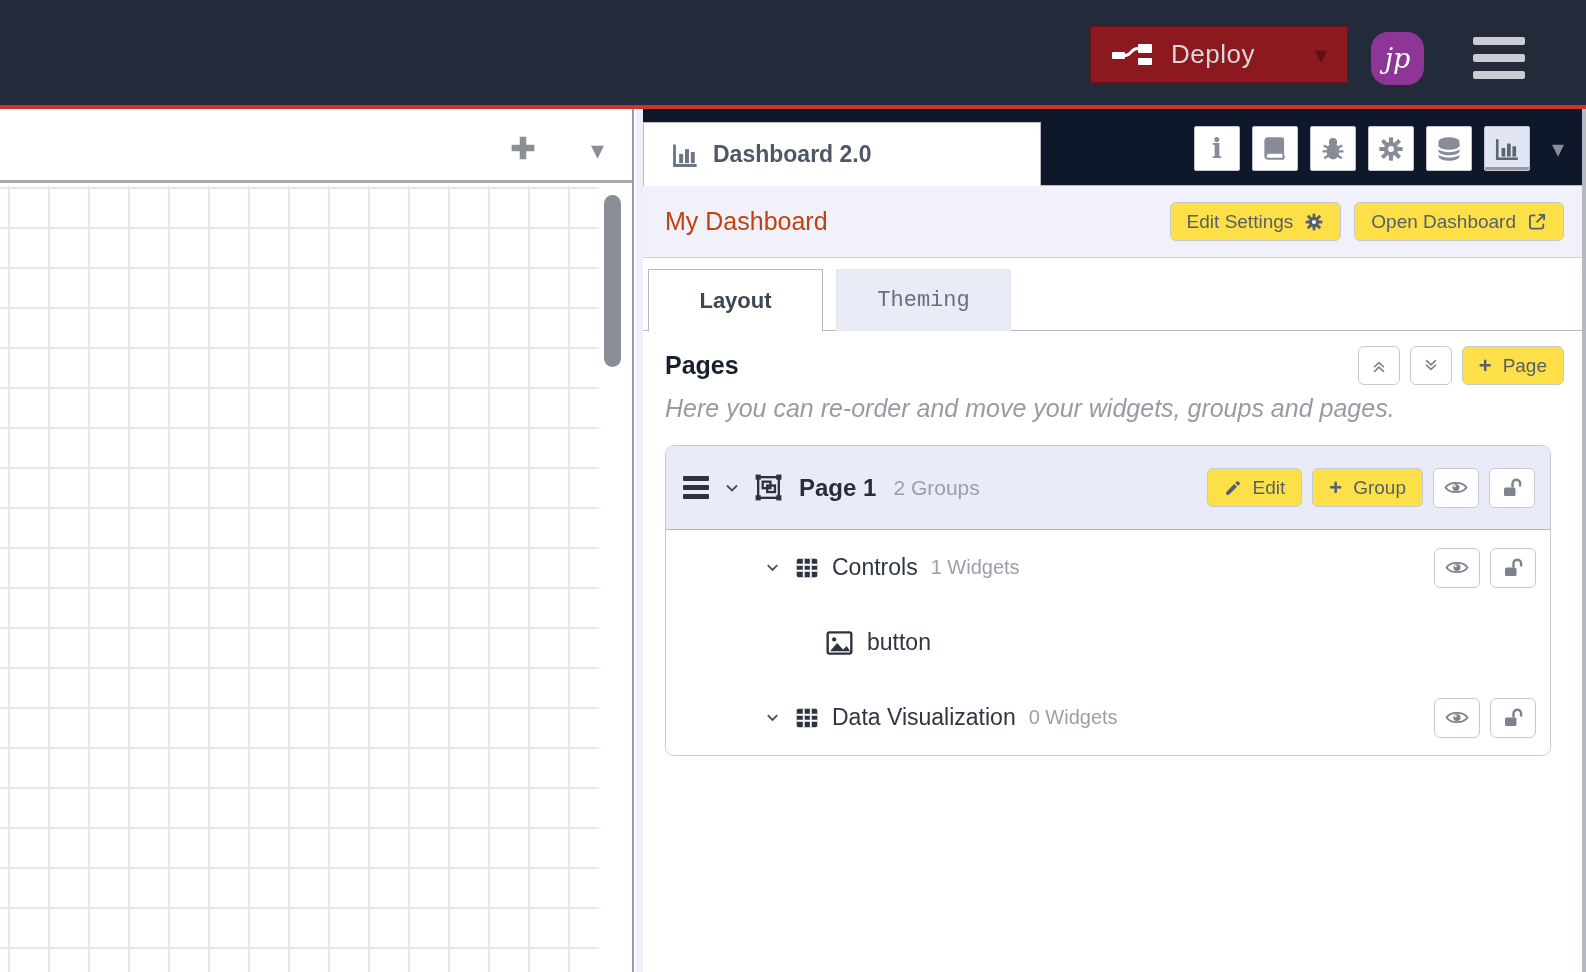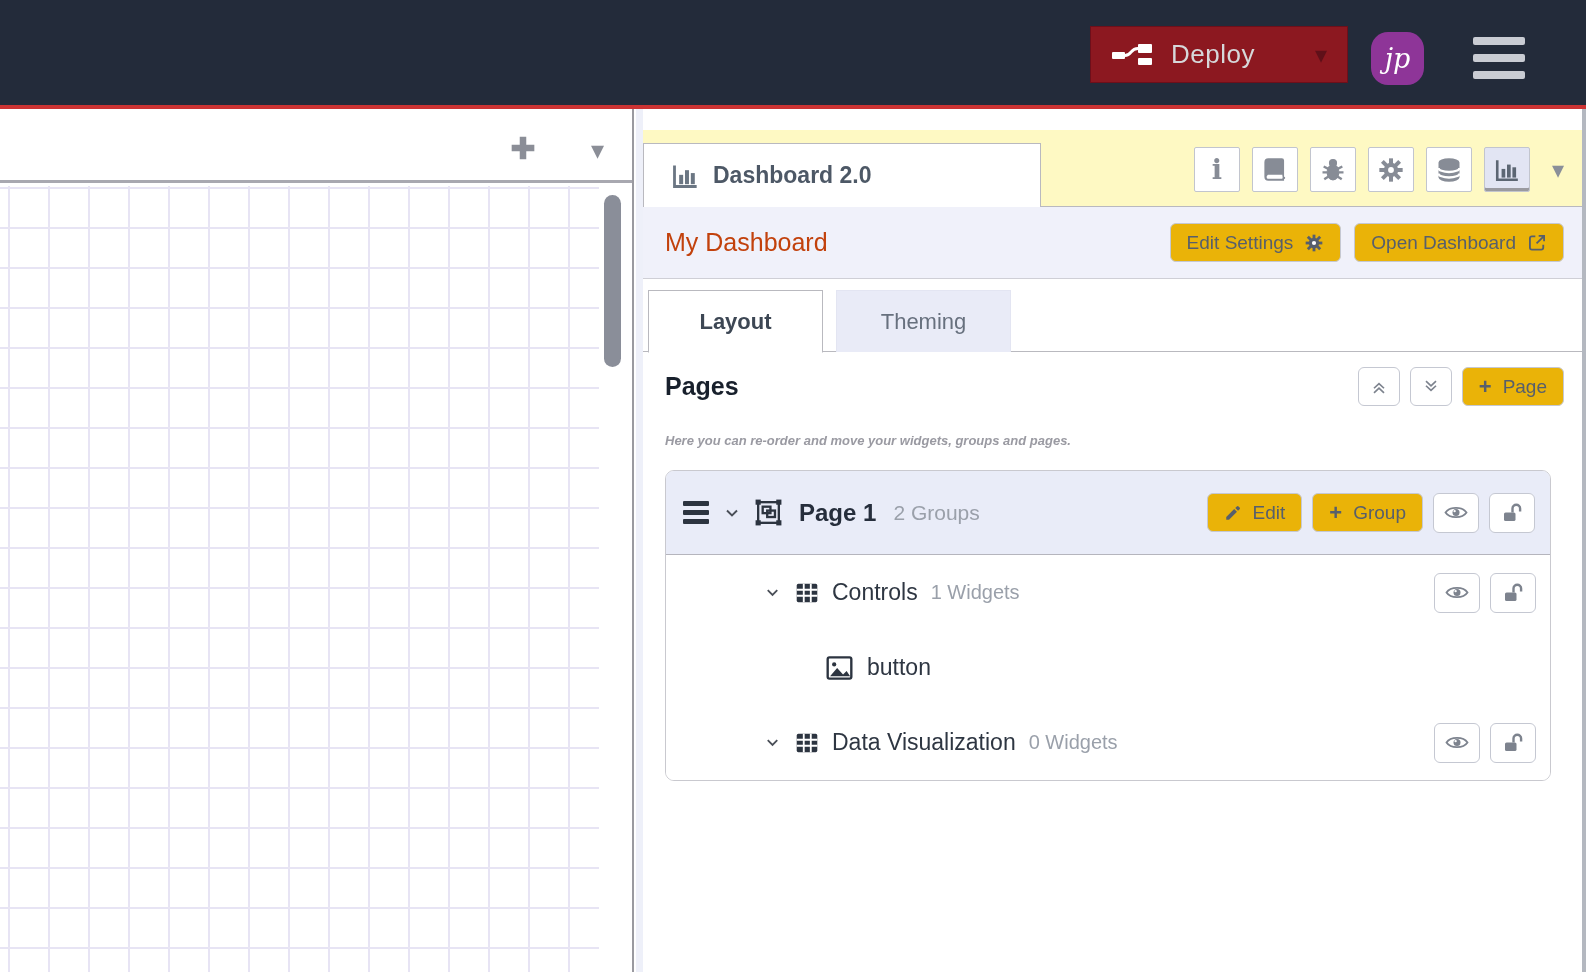--- a/index.html
+++ b/index.html
@@ -45,62 +45,62 @@
     background-size:40px 40px; background-position:8px 1px;
   }
   .ws-scrollbar { position:absolute; left:604px; top:86px; width:17px; height:172px; border-radius:9px; background:#8a8e99; cursor:pointer; }
 
   .panel-separator { position:absolute; left:636px; top:109px; width:7px; height:863px; background:#eef0f9; cursor:col-resize; }
 
   
   .sidebar { position:absolute; left:643px; top:109px; width:943px; height:863px; background:#fff; }
   .sb-scroll-strip { position:absolute; right:0; top:0; width:4px; height:100%; background:#b4b8c0; }
 
-  .sb-header { position:relative; height:77px; background:#fef9c3; border-bottom:1px solid #b9b9bf;margin-top:21px; }
+  .sb-header { position:relative; height:77px; background:#0f172a; border-bottom:1px solid #b9b9bf; }
   .sb-tab {
     position:absolute; left:0; top:13px; height:64px; width:398px;
     background:#fff; border:1px solid #b9b9bf; border-bottom:none;
     display:flex; align-items:center; padding-left:26px; gap:13px;
   }
   .sb-tab-title { font-size:23px; font-weight:bold; color:#4d5866; }
   .sb-icons { position:absolute; right:22px; top:17px; display:flex; align-items:center; gap:12px; }
   .icon-btn {
     width:46px; height:45px; background:#fff; border:1px solid #c2c5ce; border-radius:2px;
     display:flex; align-items:center; justify-content:center; color:#878c96; cursor:pointer;
   }
   .icon-btn.active { background:#e2e5f3; box-shadow:inset 0 -3px 0 #9a9aa0; color:#5c6673; }
   .sb-caret { color:#8a8f99; font-size:24px; margin-left:10px; cursor:pointer; }
   .serif-i { font-family:"DejaVu Serif", serif; font-weight:bold; font-size:27px; line-height:1; }
 
   .sb-infobar { height:72px; background:var(--panel-bg,#f0f1fa); border-bottom:1px solid #cfcfd6;
     display:flex; align-items:center; padding:0 22px; }
   .sb-infobar-title { font-size:25px; color:#c2410c; }
   .sb-infobar-actions { margin-left:auto; display:flex; gap:13px; }
   .btn {
-    height:39px; background:#eab308; border:1px solid #c5c8d2; border-radius:6px;
+    height:39px; background:#fde047; border:1px solid #c5c8d2; border-radius:6px;
     font-size:19px; color:#575f6c; display:flex; align-items:center; gap:11px; padding:0 16px;
     cursor:pointer; white-space:nowrap;
   }
   .btn .plus { font-weight:bold; font-size:22px; line-height:1; }
 
   .sb-tabs { height:73px; background:#fff; display:flex; align-items:flex-end; padding-left:5px; position:relative; }
   .sb-tabs::after { content:""; position:absolute; left:0; right:0; bottom:0; height:1px; background:#b9b9bf; }
   .tab { height:62px; min-width:175px; display:flex; align-items:center; justify-content:center;
     font-size:22px; cursor:pointer; position:relative; z-index:1; padding:0 24px; }
   .tab.active { background:#fff; border:1px solid #b9b9bf; border-bottom:1px solid #fff;
     margin-bottom:-1px; height:63px; font-weight:bold; color:#3d4754; }
-  .tab.inactive { background:#e9ebf7; border:1px solid #e3e5f2; border-bottom:none; color:#67707e; margin-left:13px; }
+  .tab.inactive { background:#e9ebf7; border:1px solid #e3e5f2; border-bottom:none; color:#67707e; margin-left:13px;font-family:Liberation Mono, monospace; }
 
   .sb-pages { padding:15px 22px 0 22px; }
   .pages-head { display:flex; align-items:center; }
   .pages-title { font-size:25px; font-weight:bold; color:#18202c; }
   .pages-actions { margin-left:auto; display:flex; gap:10px; }
   .sq-btn { width:42px; height:39px; background:#fff; border:1px solid #c5c8d2; border-radius:6px;
     display:flex; align-items:center; justify-content:center; color:#7d838e; cursor:pointer; }
-  .pages-desc { margin-top:27px; font-style:italic; color:#9a9aa2; font-size:13px;font-weight:bold; }
+  .pages-desc { margin-top:9px; font-style:italic; color:#9a9aa2; font-size:25px; }
 
   .page-card { margin-top:22px; border:1px solid #c9c9cf; border-radius:9px; background:#fff; overflow:hidden; width:886px; }
   .card-head { height:84px; background:#e9ecf8; border-bottom:1px solid #b5b5bd;
     display:flex; align-items:center; padding:0 15px; gap:11px; }
   .drag-handle { display:flex; flex-direction:column; gap:4px; cursor:grab; padding:4px 2px; }
   .drag-handle span { width:26px; height:5px; background:#2c3440; border-radius:1px; }
   .chev { color:#4a4f58; }
   .card-title { font-size:24px; font-weight:600; color:#262e3c; margin-left:4px; }
   .card-count { font-size:21px; color:#9aa0aa; margin-left:6px; }
   .card-actions { margin-left:auto; display:flex; gap:10px; align-items:center;padding-left:45px; }

